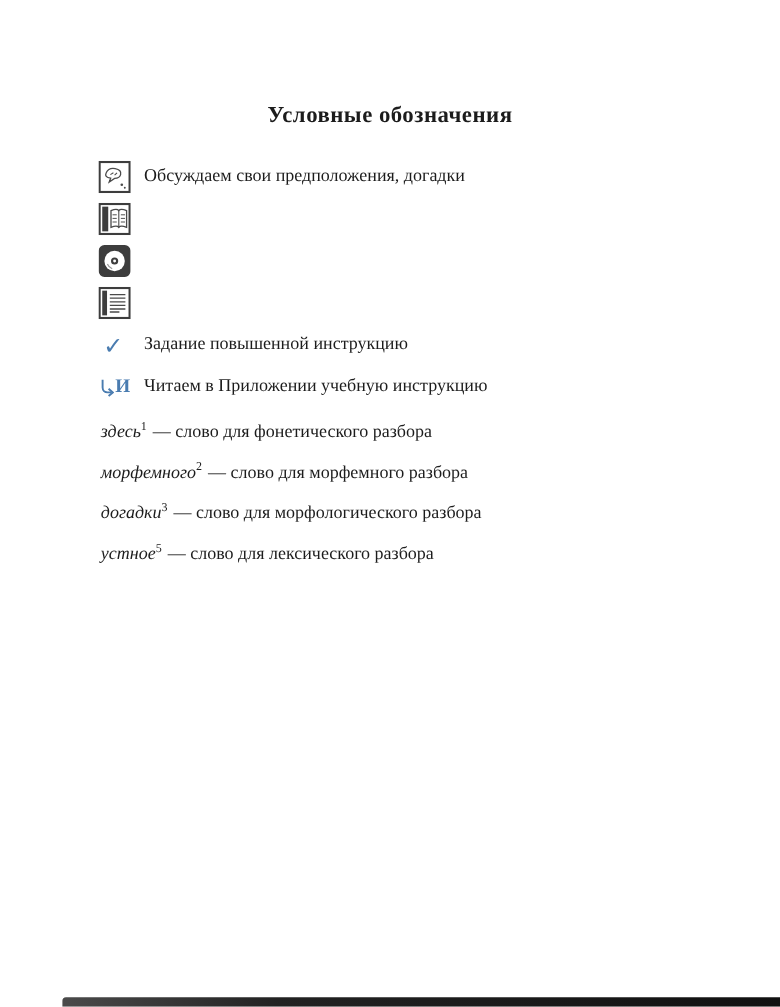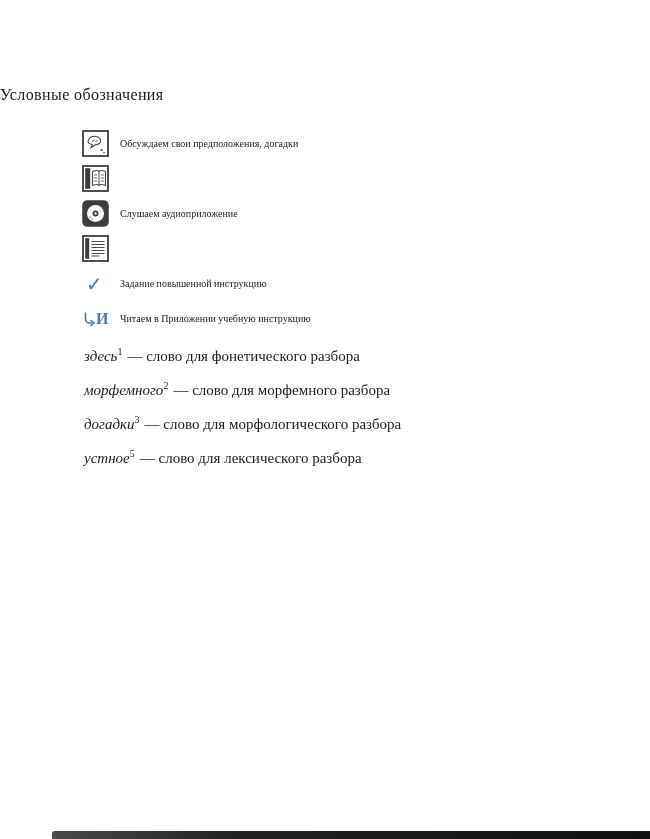--- a/index.html
+++ b/index.html
@@ -5,42 +5,43 @@
   html, body { margin: 0; padding: 0; }
   body {
     width: 650px; height: 839px;
     background: #ffffff;
     font-family: "Liberation Serif", "DejaVu Serif", serif;
     color: #1c1c1c;
     position: relative;
     overflow: hidden;
   }
   .page-title {
-    font-weight: normal;
-    font-size: 16px;
+    text-align: center;
+    font-weight: bold;
+    font-size: 19px;
     letter-spacing: 0.4px;
     padding-top: 86px;
   }
   .legend {
     margin: 26px 0 0 82px;
   }
   .legend-row {
     display: flex;
     align-items: center;
     height: 27px;
     margin-bottom: 8px;
   }
   .icon-cell {
     width: 38px;
     flex: 0 0 38px;
     display: flex;
     align-items: center;
   }
   .legend-text {
-    font-size: 10px;
+    font-size: 15px;
     white-space: nowrap;
   }
   .check-glyph {
     font-size: 20px;
     color: #4a7cb0;
     font-family: "DejaVu Sans", sans-serif;
     line-height: 1;
     margin-left: 4px;
   }
   .instr-cell {
@@ -112,21 +113,20 @@
   <div class="legend-row">
     <span class="icon-cell">
       <svg width="27" height="27" viewBox="0 0 27 27">
         <rect x="1" y="1" width="25" height="25" rx="4" fill="#3d3d3d" stroke="#3d3d3d" stroke-width="1.5"></rect>
         <circle cx="13.5" cy="13.5" r="8.5" fill="#ffffff"></circle>
         <circle cx="13.5" cy="13.5" r="3" fill="#3d3d3d"></circle>
         <circle cx="13.5" cy="13.5" r="1.2" fill="#ffffff"></circle>
         <path d="M7.5 16 a7 7 0 0 0 4 4" stroke="#9a9a9a" stroke-width="1" fill="none"></path>
       </svg>
     </span>
-    <span class="legend-text">Слушаем аудиоприложение</span>
   </div>
 
   <div class="legend-row">
     <span class="icon-cell">
       <svg width="27" height="27" viewBox="0 0 27 27">
         <rect x="1" y="1" width="25" height="25" fill="none" stroke="#3d3d3d" stroke-width="1.8"></rect>
         <rect x="3.2" y="3.2" width="4" height="20.6" fill="#3d3d3d"></rect>
         <path d="M9.5 6.5 h13 M9.5 9.5 h13 M9.5 12.5 h13 M9.5 15.5 h13 M9.5 18.5 h13 M9.5 21 h8" stroke="#4a4a4a" stroke-width="1.1"></path>
       </svg>
     </span>

